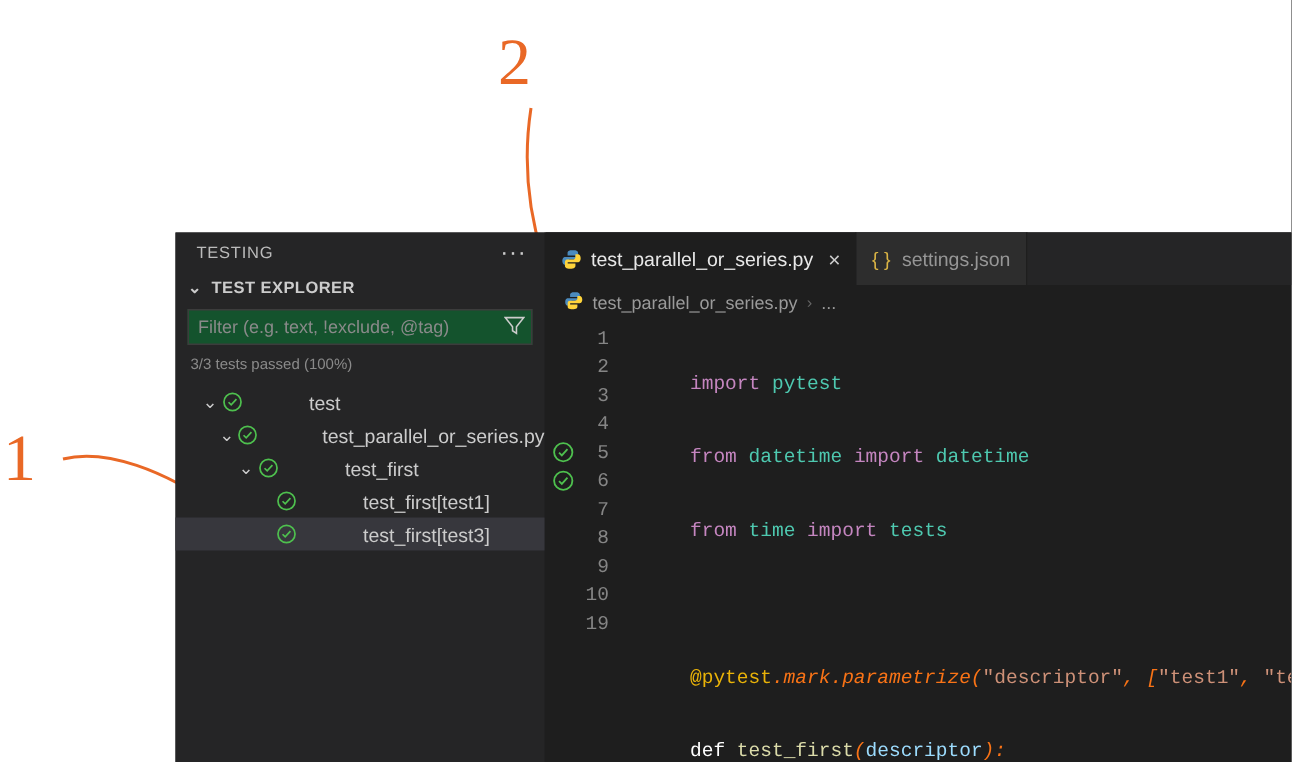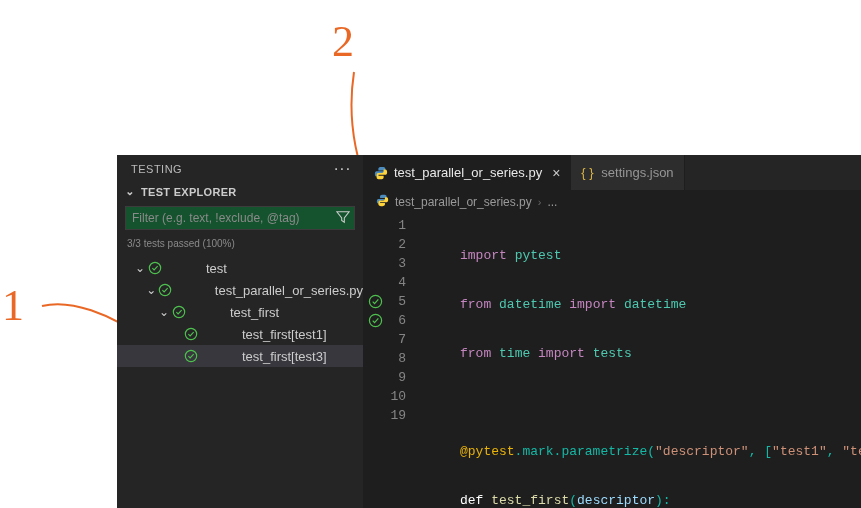--- a/index.html
+++ b/index.html
@@ -33,21 +33,21 @@
   .tab .file-icon { width: 14px; display:inline-flex; }
   .breadcrumb { display:flex; align-items:center; gap:6px; padding: 4px 12px; color: #9a9a9a; font-size: 12px; }
   .breadcrumb .chev { color:#666; font-size:11px;}
   .code-area { display:flex; flex:1; font-family: Consolas, "Courier New", monospace; font-size: 13px; overflow:hidden;}
   .glyph-margin { width: 22px; padding-top:2px;}
   .glyph-row { height:19px; display:flex; align-items:center; justify-content:center;}
   .line-numbers { width: 34px; text-align: right; color: #858585; padding-top:2px; padding-right:14px;}
   .line-numbers div { height: 19px; line-height:19px;}
   .code-lines { flex:1; padding-top:2px; white-space: pre; color:#d4d4d4; overflow:hidden;}
   .code-lines div { height:19px; line-height:19px;margin-left:40px;}
-  .tk-kw { color:#c586c0;} .tk-mod{color:#4ec9b0;} .tk-fn{color:#dcdcaa;} .tk-str{color:#ce9178;} .tk-var{color:#9cdcfe;} .tk-dec{color:#eab308;} .tk-punct{color:#14b8a6;} .tk-def{color:#ffffff;}
+  .tk-kw { color:#c586c0;} .tk-mod{color:#4ec9b0;} .tk-fn{color:#dcdcaa;} .tk-str{color:#ce9178;} .tk-var{color:#9cdcfe;} .tk-dec{color:#eab308;} .tk-punct{color:#f97316;font-style:italic;} .tk-def{color:#ffffff;}
   
   .annot { position:absolute; font-family: "Segoe Script", cursive; color:#e96826; pointer-events:none; }
   svg.annot-svg { position:absolute; pointer-events:none; }
 </style>
 </head>
 <body>
 
 <div class="annot" style="left:2px; top:280px; font-size:44px;">1</div>
 <svg class="annot-svg" style="left:38px; top:300px;" width="234" height="180">
   <path d="M 4 6 C 60 -8, 160 60, 230 172" stroke="#e96826" stroke-width="2" fill="none"></path>

